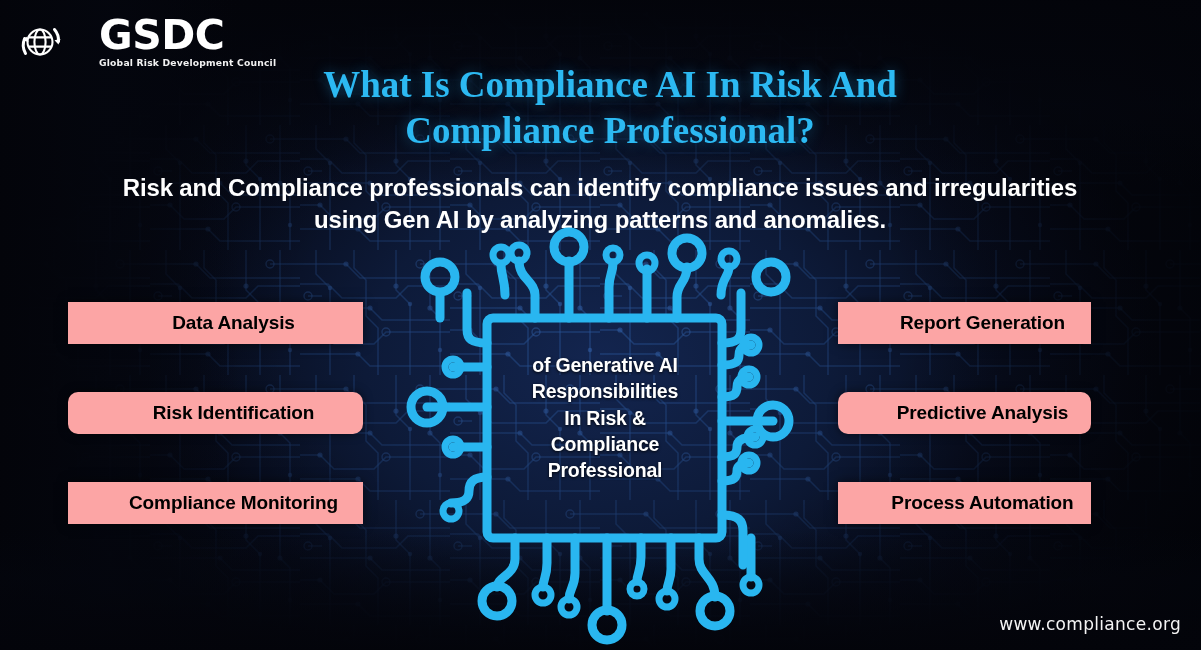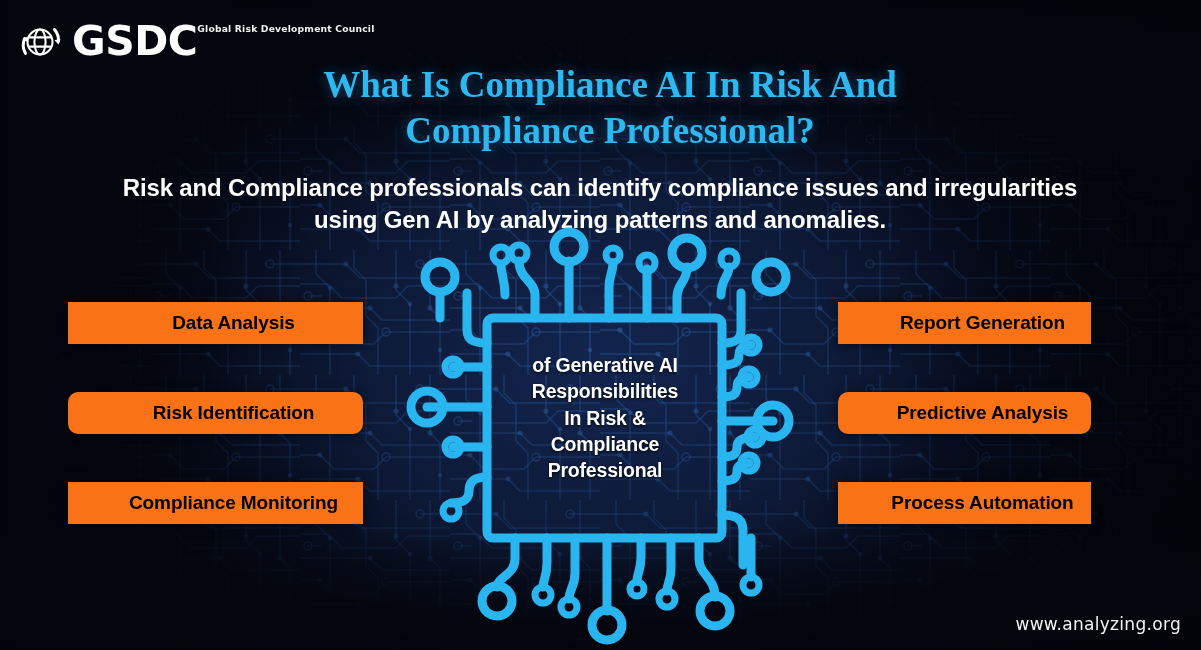--- a/index.html
+++ b/index.html
@@ -39,21 +39,21 @@
     background:linear-gradient(180deg, rgba(3,4,10,.93) 0%, rgba(4,6,14,.6) 55%, rgba(5,8,18,0) 100%);
   }
   .bg-dark-bottom {
     position:absolute; left:0; bottom:0; width:1201px; height:120px;
     background:linear-gradient(0deg, rgba(3,4,10,.95) 0%, rgba(4,6,14,.5) 60%, rgba(5,8,18,0) 100%);
   }
 
   
   .logo { position:absolute; left:16px; top:16px; display:flex; align-items:center; gap:4px; }
   .logo-mark { width:52px; height:52px; flex:none; }
-  .logo-text { display:flex; flex-direction:row; justify-content:center; }
+  .logo-text { display:flex; flex-direction:column; justify-content:center;margin-left:27px; }
   .logo-word {
     font-size:41px; font-weight:bold; color:#ffffff;
     letter-spacing:-0.5px; line-height:.96;
     font-family:"DejaVu Sans", sans-serif;
   }
   .logo-tag {
     font-size:9.2px; font-weight:bold; color:#f2f2f2;
     letter-spacing:.2px; margin-top:1px; white-space:nowrap;
     font-family:"DejaVu Sans", sans-serif;
   }
@@ -72,21 +72,21 @@
     text-align:center;
     font-size:24px; font-weight:bold; line-height:1.34;
     color:#ffffff;
     letter-spacing:-0.15px;
   }
 
   
   .label-box {
     position:absolute;
     height:42px;
-    background:#f97316;
+    background:#fca5a5;
     display:flex; align-items:center; justify-content:center;
     color:#000000;
     font-size:19px; font-weight:bold;
     letter-spacing:-0.1px;
     box-shadow:0 0 10px rgba(0,0,0,.55);
     padding-left:36px;
   }
   .left-box  { left:68px;  width:295px; }
   .right-box { left:838px; width:253px; }
   .row1 { top:302px; }
@@ -297,15 +297,15 @@
   </div>
 
   <div class="chip-text">
     <div>of Generative AI</div>
     <div>Responsibilities</div>
     <div>In Risk &amp;</div>
     <div>Compliance</div>
     <div>Professional</div>
   </div>
 
-  <div class="footer-url">www.analyzing.org</div>
+  <div class="footer-url">www.compliance.org</div>
 
 </div>
 
 </body></html>

